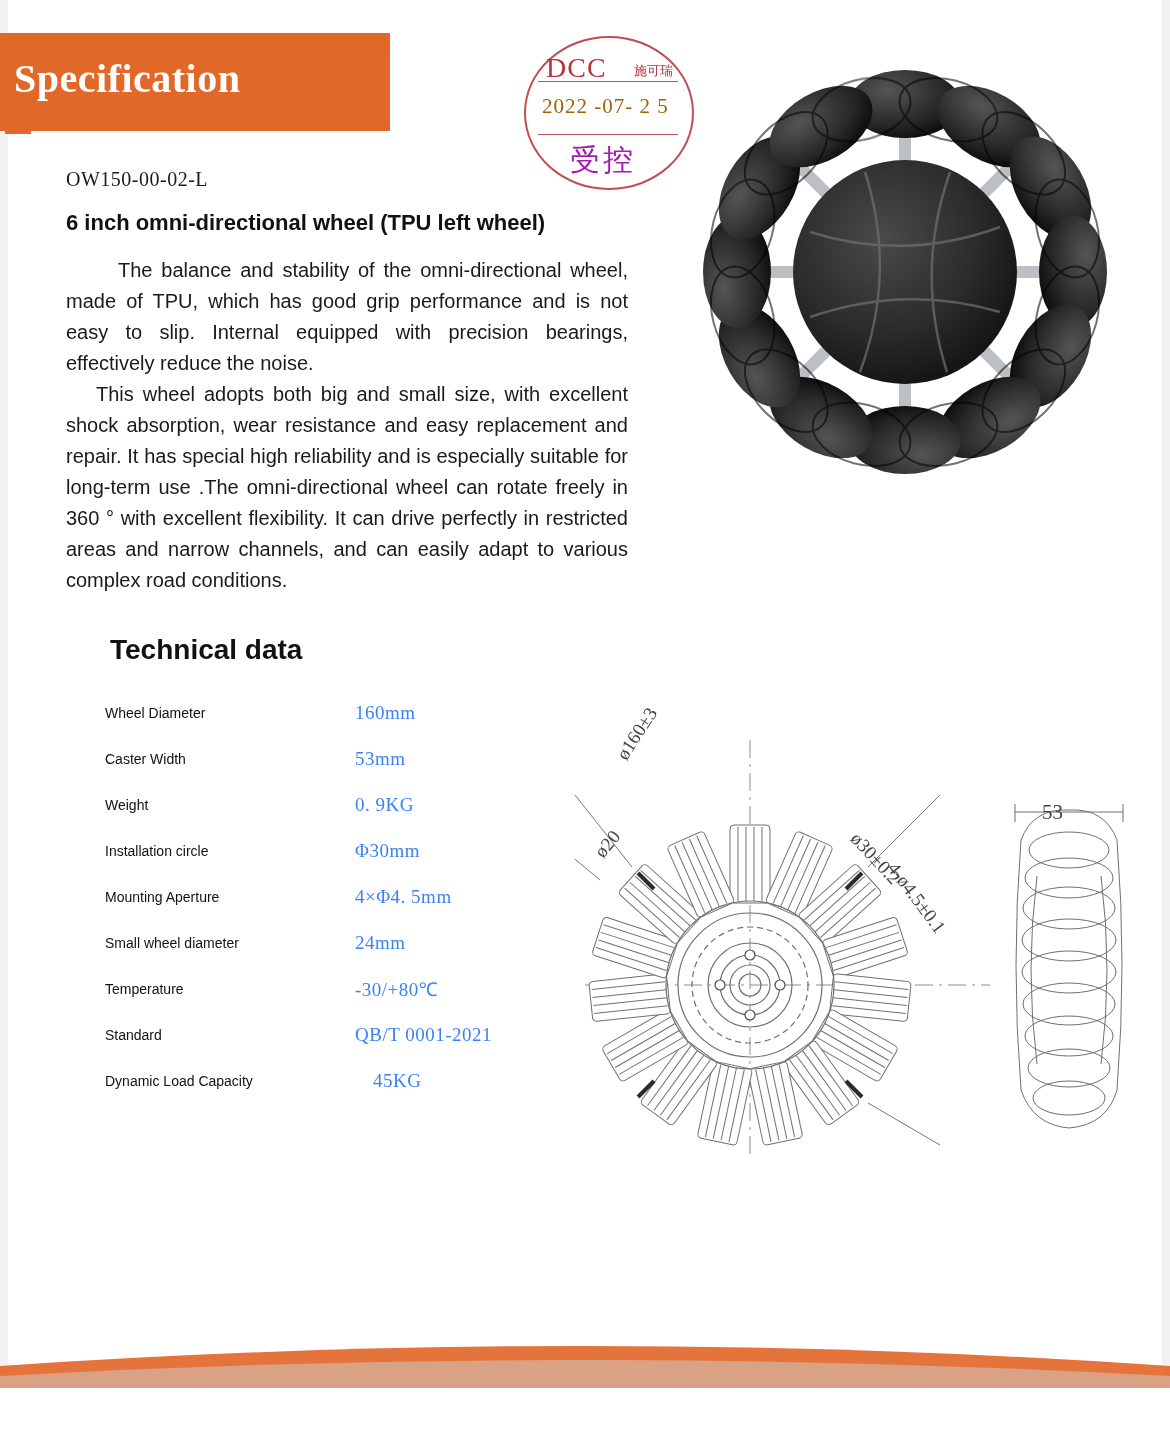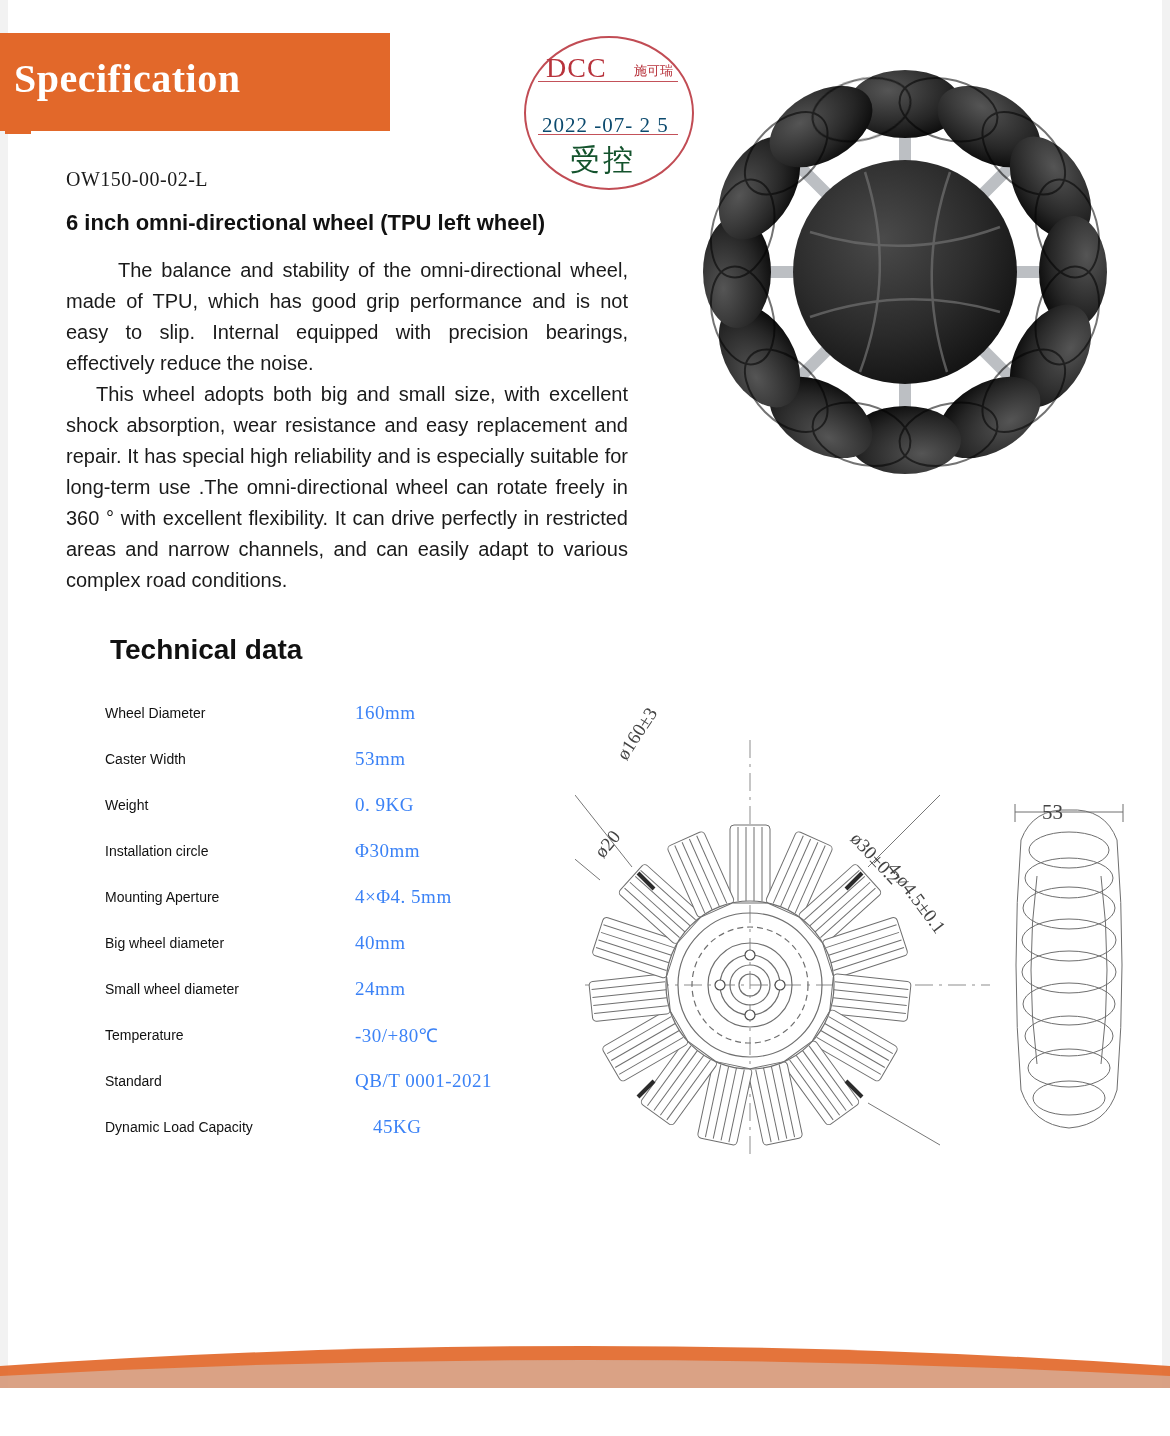--- a/index.html
+++ b/index.html
@@ -93,30 +93,29 @@
     font-size: 13px;
     color: #b8333c;
     letter-spacing: 0px;
   }
   .stamp .date {
     position: absolute;
     left: 18px;
     top: 58px;
     font-family: "Liberation Serif", serif;
     font-size: 21px;
-    color: #0c4a6e;
+    color: #a16207;
     letter-spacing: 1px;
-    margin-top: 19px;
   }
   .stamp .cn-big {
     position: absolute;
     left: 46px;
     top: 104px;
     font-size: 30px;
-    color: #14532d;
+    color: #a21caf;
     letter-spacing: 3px;
   }
 
   
   .product-code {
     position: absolute;
     left: 66px;
     top: 168px;
     font-family: "Liberation Serif", serif;
     font-size: 20px;
@@ -417,24 +416,20 @@
     </tr>
     <tr>
       <td class="spec-label">Installation circle</td>
       <td class="spec-value">Φ30mm</td>
     </tr>
     <tr>
       <td class="spec-label">Mounting Aperture</td>
       <td class="spec-value">4×Φ4. 5mm</td>
     </tr>
     <tr>
-      <td class="spec-label">Big wheel diameter</td>
-      <td class="spec-value">40mm</td>
-    </tr>
-    <tr>
       <td class="spec-label">Small wheel diameter</td>
       <td class="spec-value">24mm</td>
     </tr>
     <tr>
       <td class="spec-label">Temperature</td>
       <td class="spec-value">-30/+80℃</td>
     </tr>
     <tr>
       <td class="spec-label">Standard</td>
       <td class="spec-value">QB/T 0001-2021</td>

